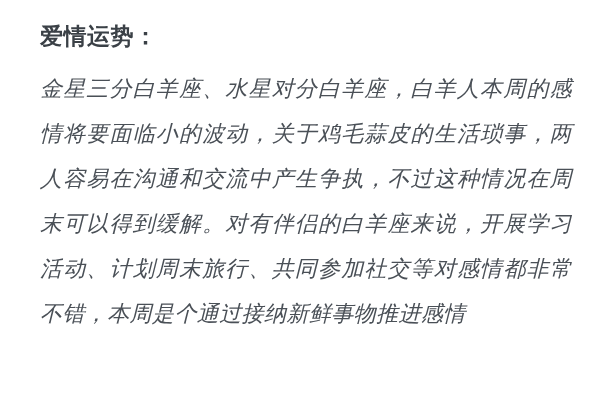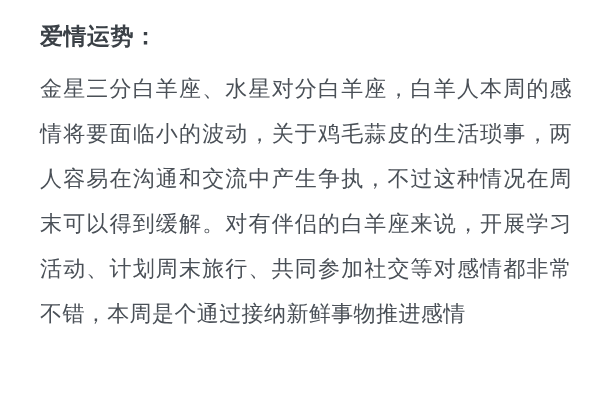--- a/index.html
+++ b/index.html
@@ -30,20 +30,21 @@
     margin: 0 0 14px 0;
   }
   .article-body {
     font-size: 22px;
     color: #4a5057;
     line-height: 45px;
     letter-spacing: 0.4px;
     text-align: justify;
     margin: 0;
     word-break: break-all;
+    font-style: italic;
   }
 </style>
 </head>
 <body>
 
 <div class="page">
   <h2 class="article-heading">爱情运势：</h2>
   <p class="article-body">金星三分白羊座、水星对分白羊座，白羊人本周的感情将要面临小的波动，关于鸡毛蒜皮的生活琐事，两人容易在沟通和交流中产生争执，不过这种情况在周末可以得到缓解。对有伴侣的白羊座来说，开展学习活动、计划周末旅行、共同参加社交等对感情都非常不错，本周是个通过接纳新鲜事物推进感情</p>
 </div>
 

